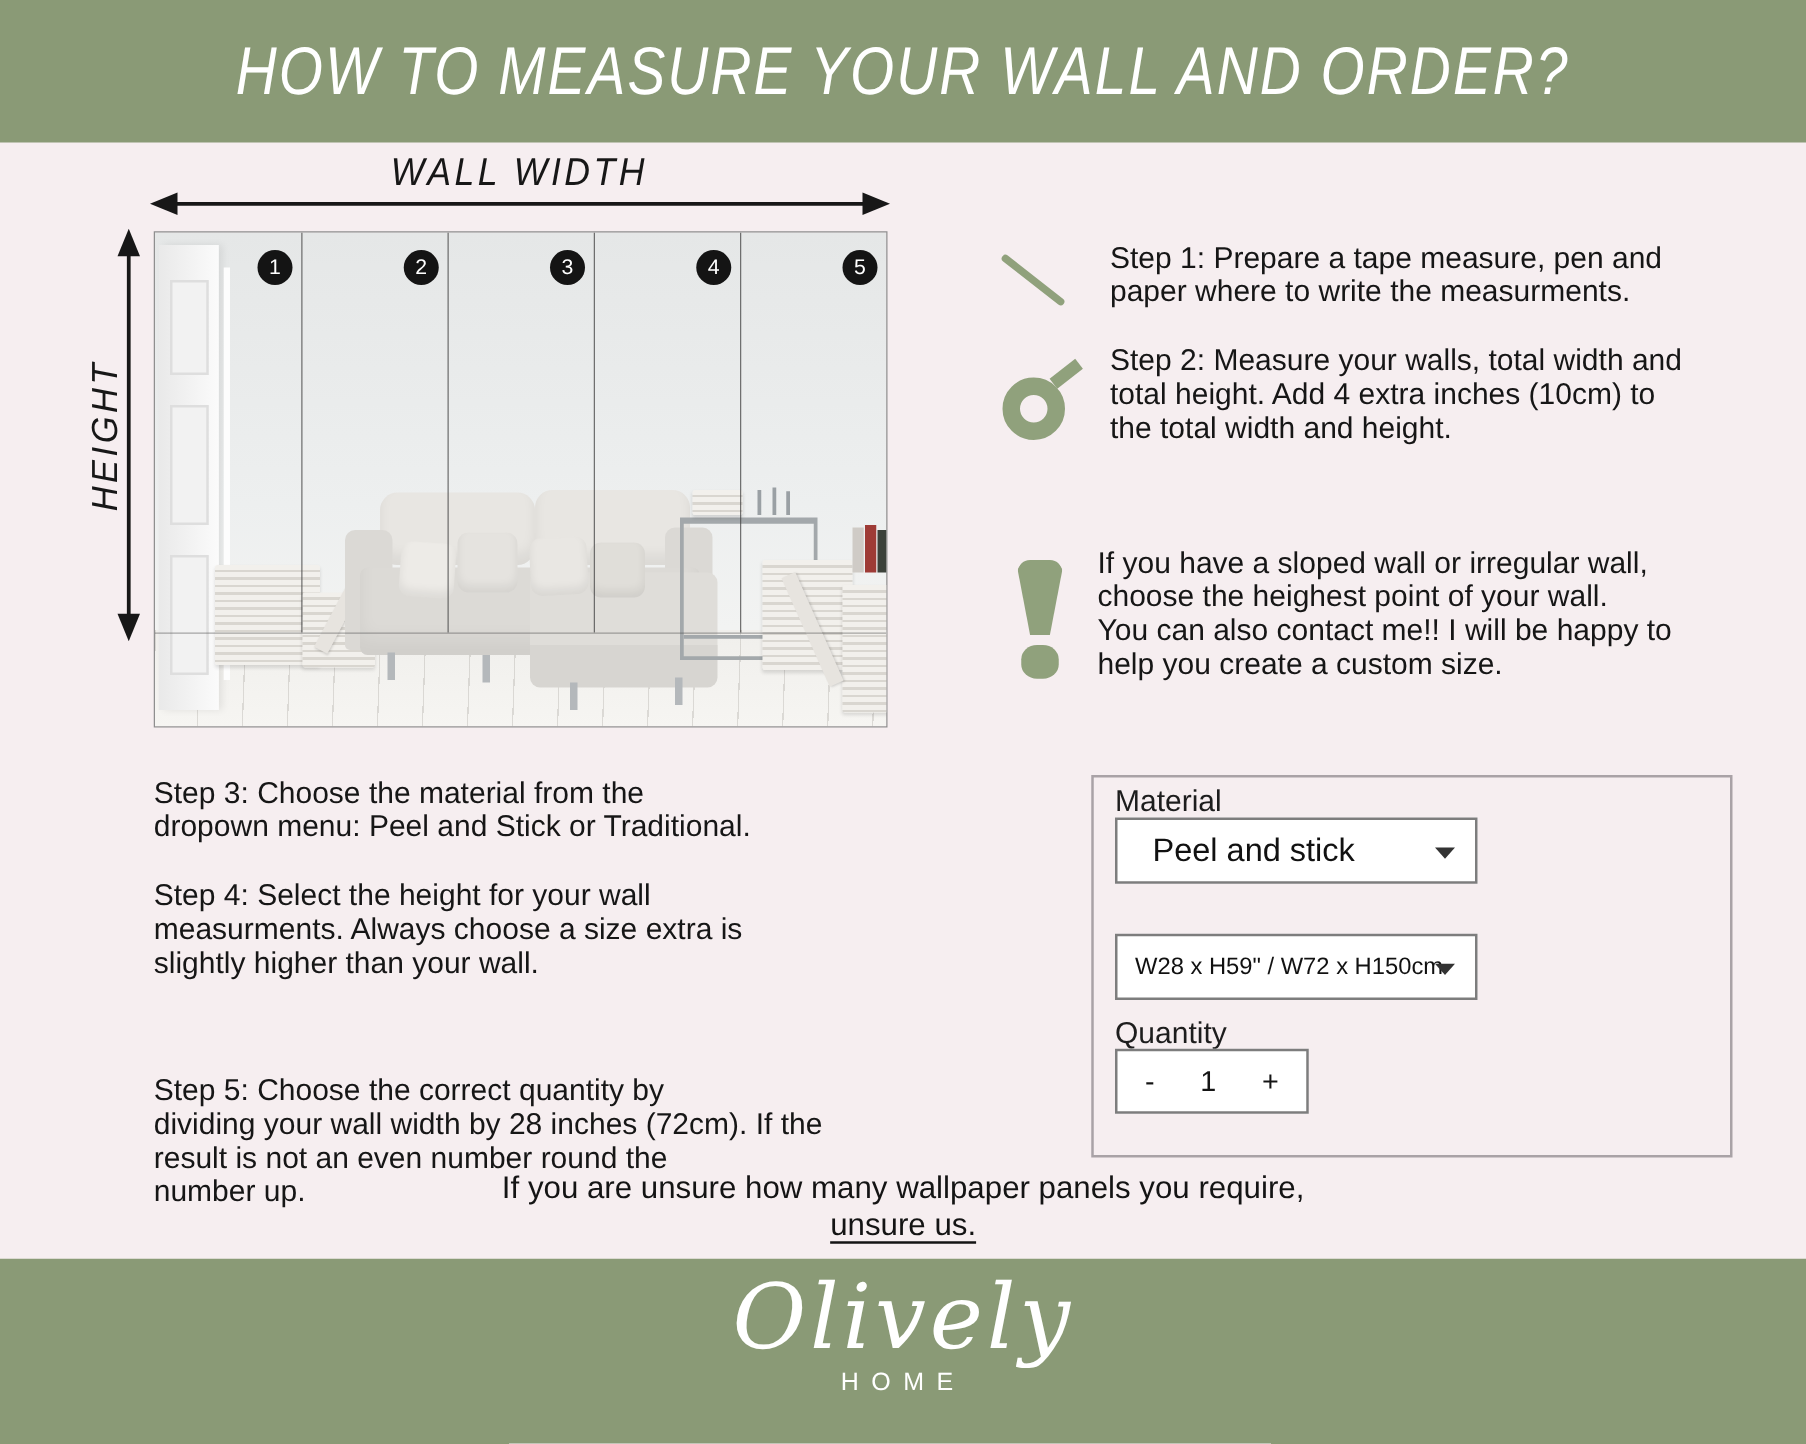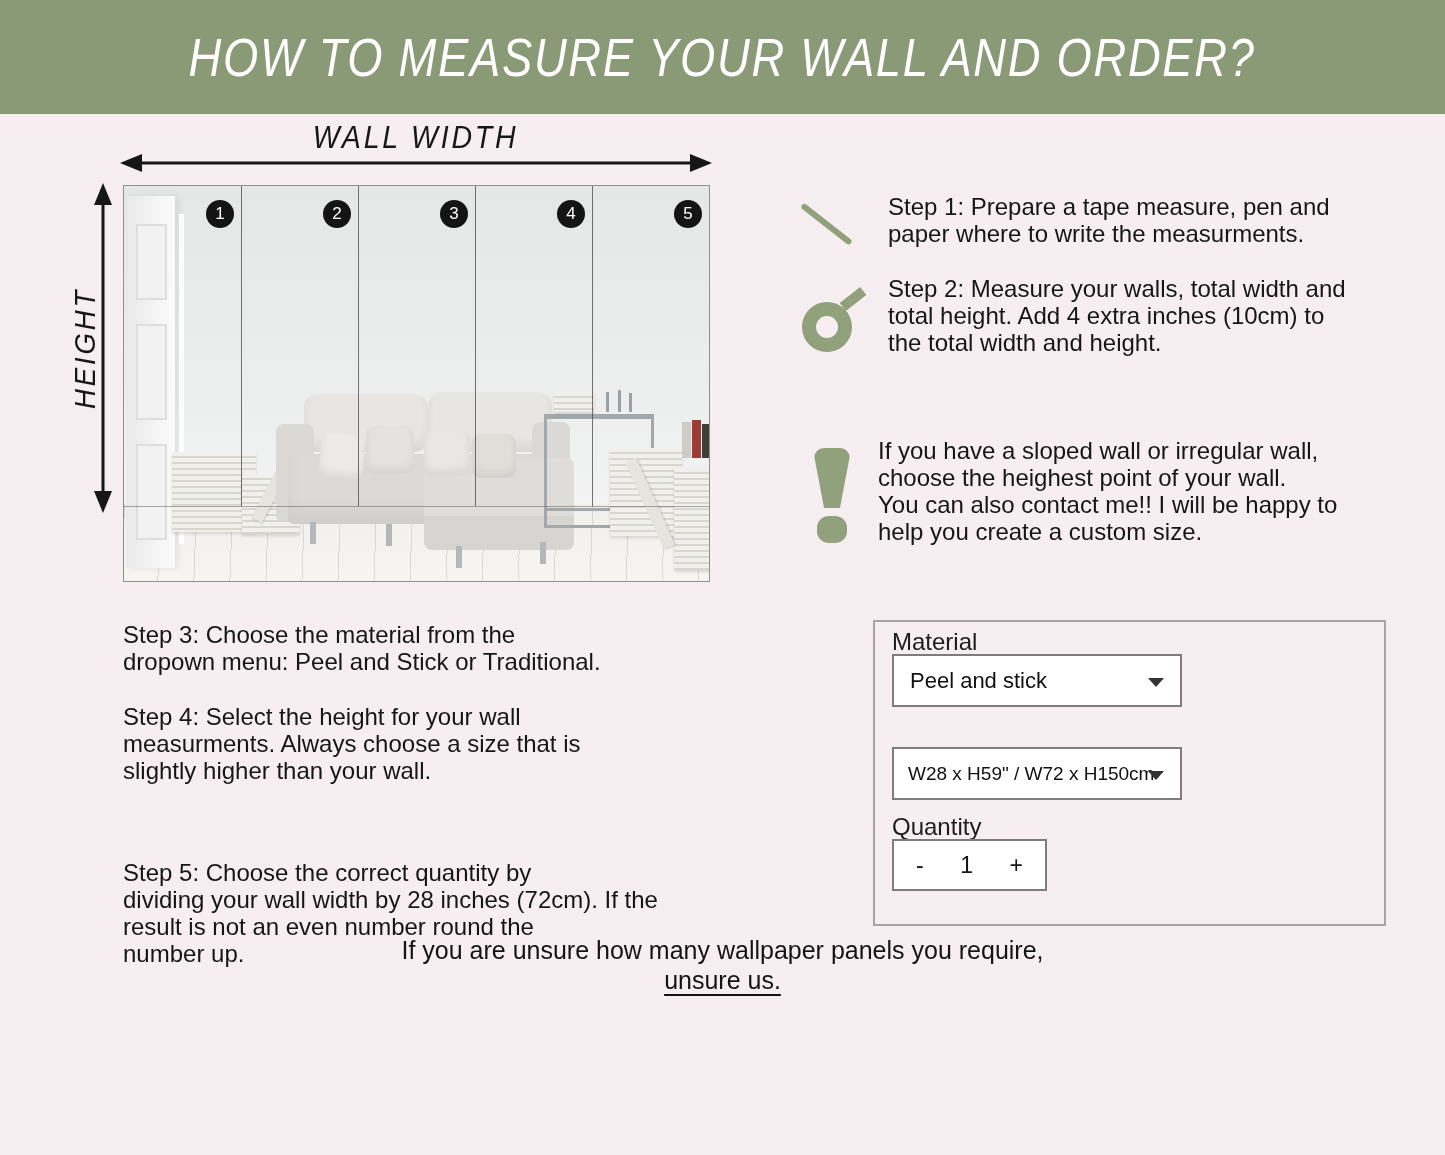--- a/index.html
+++ b/index.html
@@ -71,21 +71,21 @@
   .pen-body{position:absolute;left:6px;top:4px;width:62px;height:6px;background:#90a17c;border-radius:3px;transform:rotate(38deg);transform-origin:left center;}
   .tape-ring{position:absolute;left:0;top:12px;width:22px;height:22px;border:14px solid #90a17c;border-radius:50%;}
   .tape-tab{position:absolute;left:38px;top:4px;width:26px;height:10px;background:#90a17c;transform:rotate(-38deg);}
   .excl-bar{position:absolute;left:0;top:0;width:36px;height:60px;background:#90a17c;clip-path:polygon(12% 0,88% 0,100% 12%,72% 100%,28% 100%,0 12%);border-radius:10px;}
   .excl-dot{position:absolute;left:3px;top:68px;width:30px;height:27px;background:#90a17c;border-radius:42%;}
   
   #order-form{position:absolute;left:873px;top:620px;width:509px;height:302px;border:2px solid #a9a2a6;}
   .form-label{position:absolute;left:17px;font-size:24px;color:#1d1d1d;}
   .select{
     position:absolute;left:17px;width:290px;height:53px;background:#fff;border:2px solid #7d7d7d;
-    display:flex;align-items:center;box-sizing:border-box;padding-left:16px;font-size:22px;color:#111;
+    display:flex;align-items:center;box-sizing:border-box;padding-left:28px;font-size:26px;color:#111;
   }
   .select .caret{position:absolute;right:16px;top:22px;width:0;height:0;border-left:8px solid transparent;border-right:8px solid transparent;border-top:9px solid #333;}
   #size-select{font-size:19px;padding-left:14px;}
   #quantity-box{
     position:absolute;left:17px;top:217px;width:155px;height:52px;background:#fff;border:2px solid #7d7d7d;
     display:flex;align-items:center;justify-content:space-between;box-sizing:border-box;padding:0 22px;font-size:23px;
   }
   
   #unsure-line{position:absolute;left:0;top:936px;width:100%;text-align:center;font-size:25px;letter-spacing:0;}
   #contact-link{position:absolute;left:0;top:966px;width:100%;text-align:center;font-size:25px;}
@@ -191,21 +191,21 @@
     <div class="excl-dot"></div>
   </div>
   <div class="step-text lines" id="note-block">If you have a sloped wall or irregular wall,
 choose the heighest point of your wall.
 You can also contact me!! I will be happy to
 help you create a custom size.</div>
 
   <div class="step-text lines" style="left:123px;top:622px;">Step 3: Choose the material from the
 dropown  menu: Peel and Stick or Traditional.</div>
   <div class="step-text lines" style="left:123px;top:704px;">Step 4: Select the height for your wall
-measurments. Always choose a size that is
+measurments. Always choose a size extra is
 slightly higher than your wall.</div>
   <div class="step-text lines" style="left:123px;top:812px;margin-top:48px;">Step 5: Choose the correct quantity by
 dividing  your wall width by 28 inches (72cm). If the
 result is not an even number round the
 number up.</div>
 
   <div id="order-form">
     <div class="form-label" style="top:6px;">Material</div>
     <div class="select" style="top:32px;">
       <span>Peel and stick</span>
@@ -222,14 +222,20 @@
       <span>1</span>
       <span>+</span>
     </div>
   </div>
 
   <div id="unsure-line">If you are unsure how many wallpaper panels you require,</div>
   <div id="contact-link">
     <span>unsure us.</span>
   </div>
 
+  <div class="banner" id="bottom-banner">
+    <div class="logo-wrap">
+      <div class="logo-script">Olively</div>
+      <div class="logo-sub">HOME</div>
+    </div>
+  </div>
 
 </div>
 
 </body></html>

